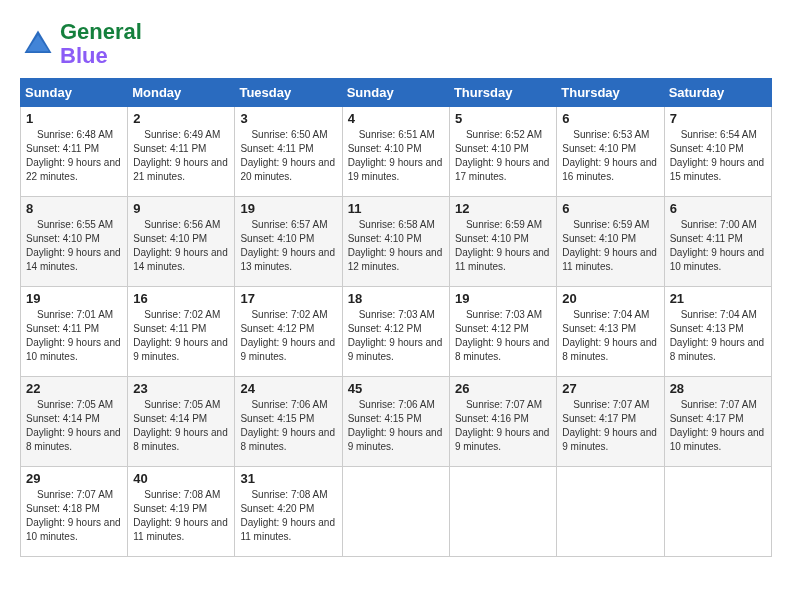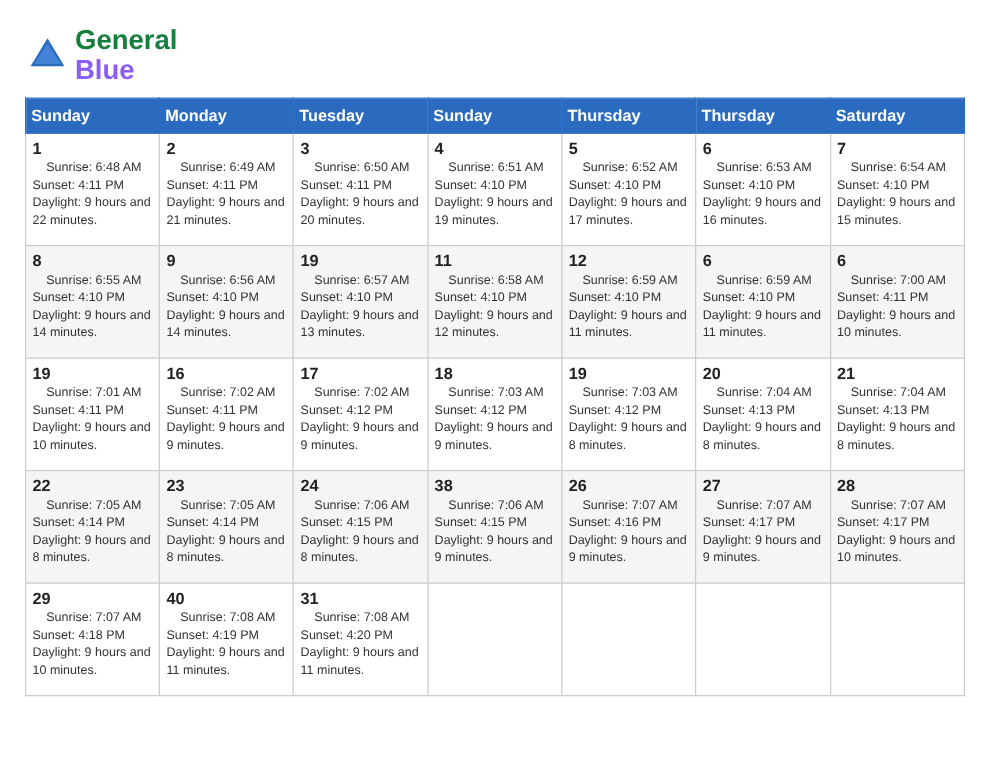--- a/index.html
+++ b/index.html
@@ -168,21 +168,21 @@
         <td><span class="day-num">21</span>
           <span class="day-info">Sunrise: 7:04 AM<br>Sunset: 4:13 PM<br>Daylight: 9 hours and 8 minutes.</span></td>
       </tr>
       <tr>
         <td><span class="day-num">22</span>
           <span class="day-info">Sunrise: 7:05 AM<br>Sunset: 4:14 PM<br>Daylight: 9 hours and 8 minutes.</span></td>
         <td><span class="day-num">23</span>
           <span class="day-info">Sunrise: 7:05 AM<br>Sunset: 4:14 PM<br>Daylight: 9 hours and 8 minutes.</span></td>
         <td><span class="day-num">24</span>
           <span class="day-info">Sunrise: 7:06 AM<br>Sunset: 4:15 PM<br>Daylight: 9 hours and 8 minutes.</span></td>
-        <td><span class="day-num">38</span>
+        <td><span class="day-num">45</span>
           <span class="day-info">Sunrise: 7:06 AM<br>Sunset: 4:15 PM<br>Daylight: 9 hours and 9 minutes.</span></td>
         <td><span class="day-num">26</span>
           <span class="day-info">Sunrise: 7:07 AM<br>Sunset: 4:16 PM<br>Daylight: 9 hours and 9 minutes.</span></td>
         <td><span class="day-num">27</span>
           <span class="day-info">Sunrise: 7:07 AM<br>Sunset: 4:17 PM<br>Daylight: 9 hours and 9 minutes.</span></td>
         <td><span class="day-num">28</span>
           <span class="day-info">Sunrise: 7:07 AM<br>Sunset: 4:17 PM<br>Daylight: 9 hours and 10 minutes.</span></td>
       </tr>
       <tr>
         <td><span class="day-num">29</span>

